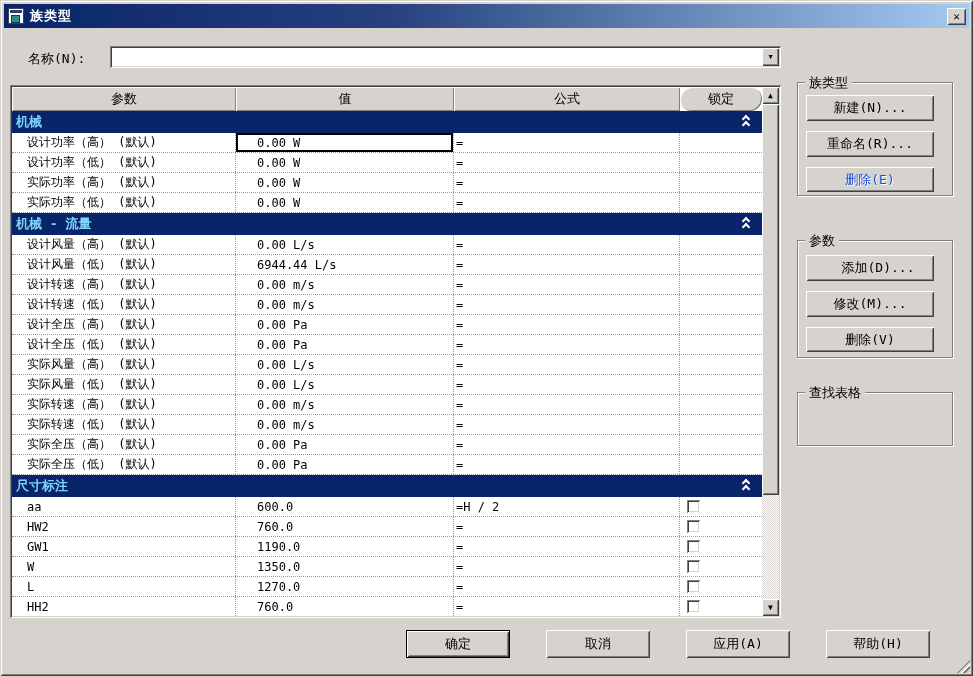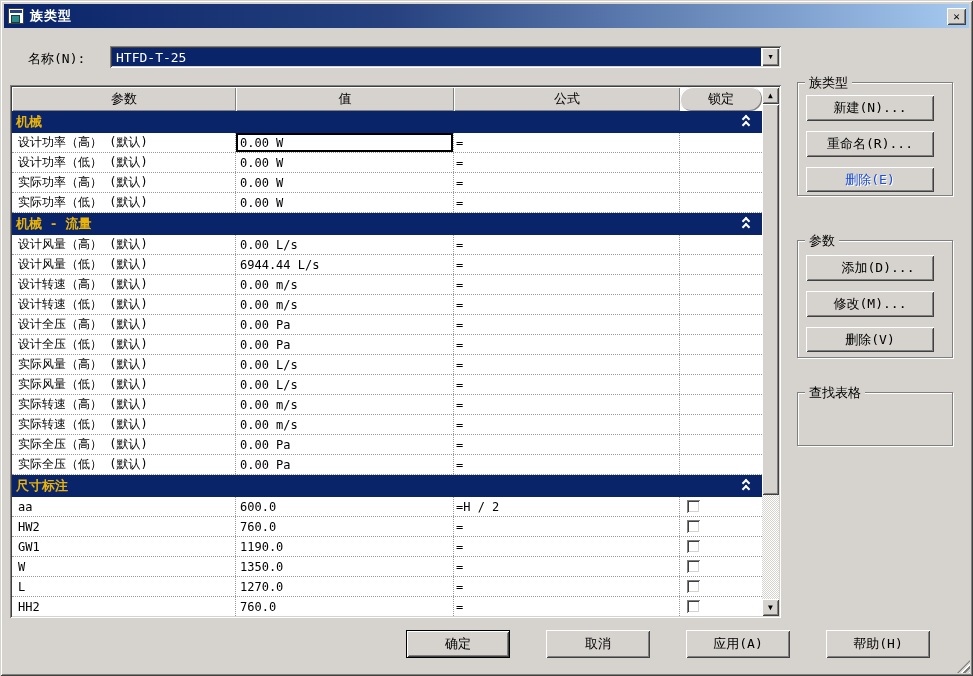--- a/index.html
+++ b/index.html
@@ -37,30 +37,30 @@
   
   .param-table { position:absolute; left:10px; top:85px; width:771px; height:533px; background:#fff;
     box-shadow: inset 1px 1px 0 #808080, inset -1px -1px 0 #fff, inset 2px 2px 0 #404040, inset -2px -2px 0 #d6d3ce;
     padding:2px; display:flex; }
   .table-main { width:750px; overflow:hidden; }
   .hdr-row { display:flex; height:24px; }
   .hcell { background:#d6d3ce; display:flex; align-items:center; justify-content:center; font-size:13px;
     box-shadow: inset 1px 1px 0 #fff, inset -1px -1px 0 #808080; }
   .w-param{width:224px;} .w-value{width:218px;} .w-formula{width:226px;} .w-lock{width:82px;border-radius:12px;}
 
-  .section-bar { height:22px; background:#0a246a; color:#eab308; display:flex; align-items:center;
+  .section-bar { height:22px; background:#0a246a; color:#7dd3fc; display:flex; align-items:center;
     padding-left:4px; font-weight:bold; font-size:13px; position:relative; }
   .chevrons { position:absolute; right:10px; top:4px; width:10px; height:14px; }
   .chev { position:absolute; left:1px; width:6px; height:6px; border-left:2px solid #fff; border-top:2px solid #fff; transform:rotate(45deg); }
   .chev.c1{ top:1px; } .chev.c2{ top:7px; }
 
   .p-row { display:flex; height:20px; border-bottom:1px dotted #9a9a9a; font-size:12px; background:#fff; }
   .cell { height:100%; display:flex; align-items:center; overflow:hidden; white-space:nowrap; }
-  .c-param   { width:224px; padding-left:6px; border-right:1px dotted #9a9a9a; }
-  .c-value   { width:218px; padding-left:4px; border-right:1px dotted #9a9a9a; }
+  .c-param   { width:224px; padding-left:15px; border-right:1px dotted #9a9a9a; }
+  .c-value   { width:218px; padding-left:21px; border-right:1px dotted #9a9a9a; }
   .c-formula { width:226px; padding-left:2px; border-right:1px dotted #9a9a9a; }
   .c-lock    { width:82px; padding-left:7px; }
   .c-value.focused { box-shadow: inset 0 0 0 2px #000; }
   .checkbox { width:13px; height:13px; background:#fff;
     box-shadow: inset 1px 1px 0 #808080, inset -1px -1px 0 #fff, inset 2px 2px 0 #404040, inset -2px -2px 0 #d6d3ce; }
 
   
   .vscroll { width:17px; display:flex; flex-direction:column; }
   .sbtn { height:17px; background:#d6d3ce; display:flex; align-items:center; justify-content:center;
     font-size:8px; line-height:1; color:#000; flex:0 0 17px;
@@ -101,21 +101,20 @@
 <div class="dialog">
 
   <div class="titlebar">
     <div class="title-icon"></div>
     <div class="title-text">族类型</div>
     <div class="close-btn">✕</div>
   </div>
 
   <div class="name-label">名称(N):</div>
   <div class="combo">
-    <div class="combo-text">HTFD-T-25</div>
     <div class="combo-arrow">▼</div>
   </div>
 
   <div class="param-table">
     <div class="table-main">
       <div class="hdr-row">
         <div class="hcell w-param">参数</div>
         <div class="hcell w-value">值</div>
         <div class="hcell w-formula">公式</div>
         <div class="hcell w-lock">锁定</div>

